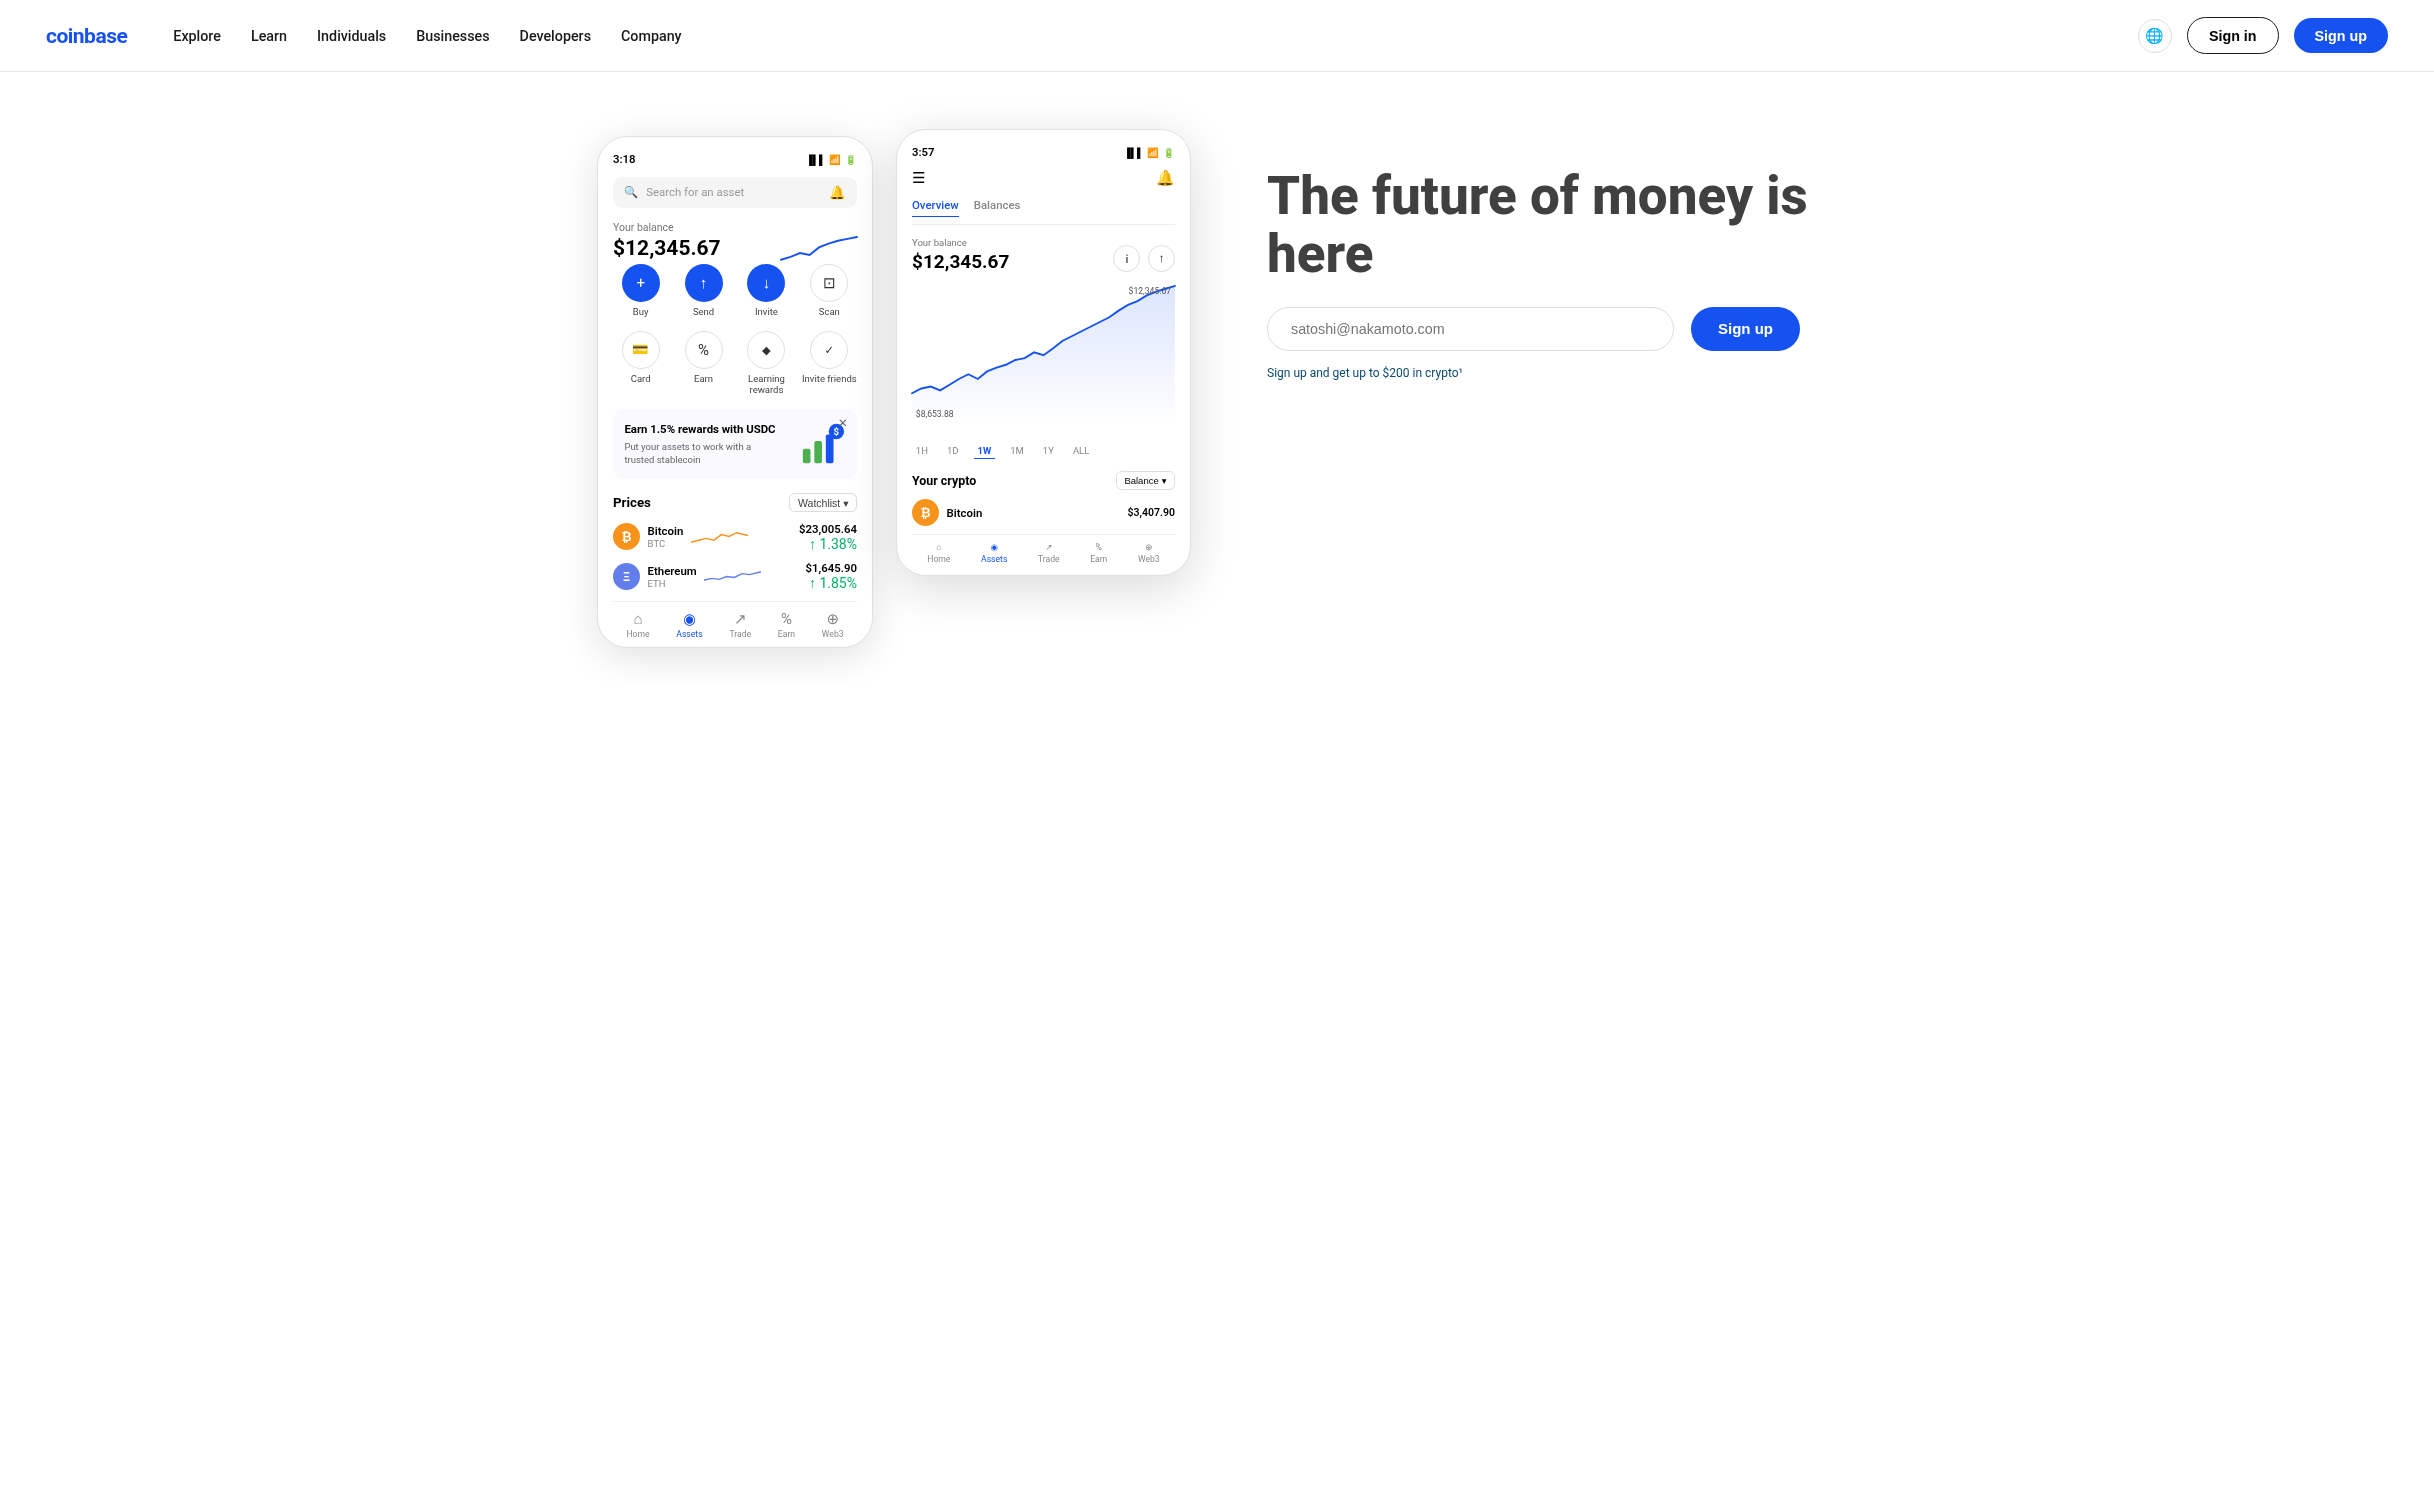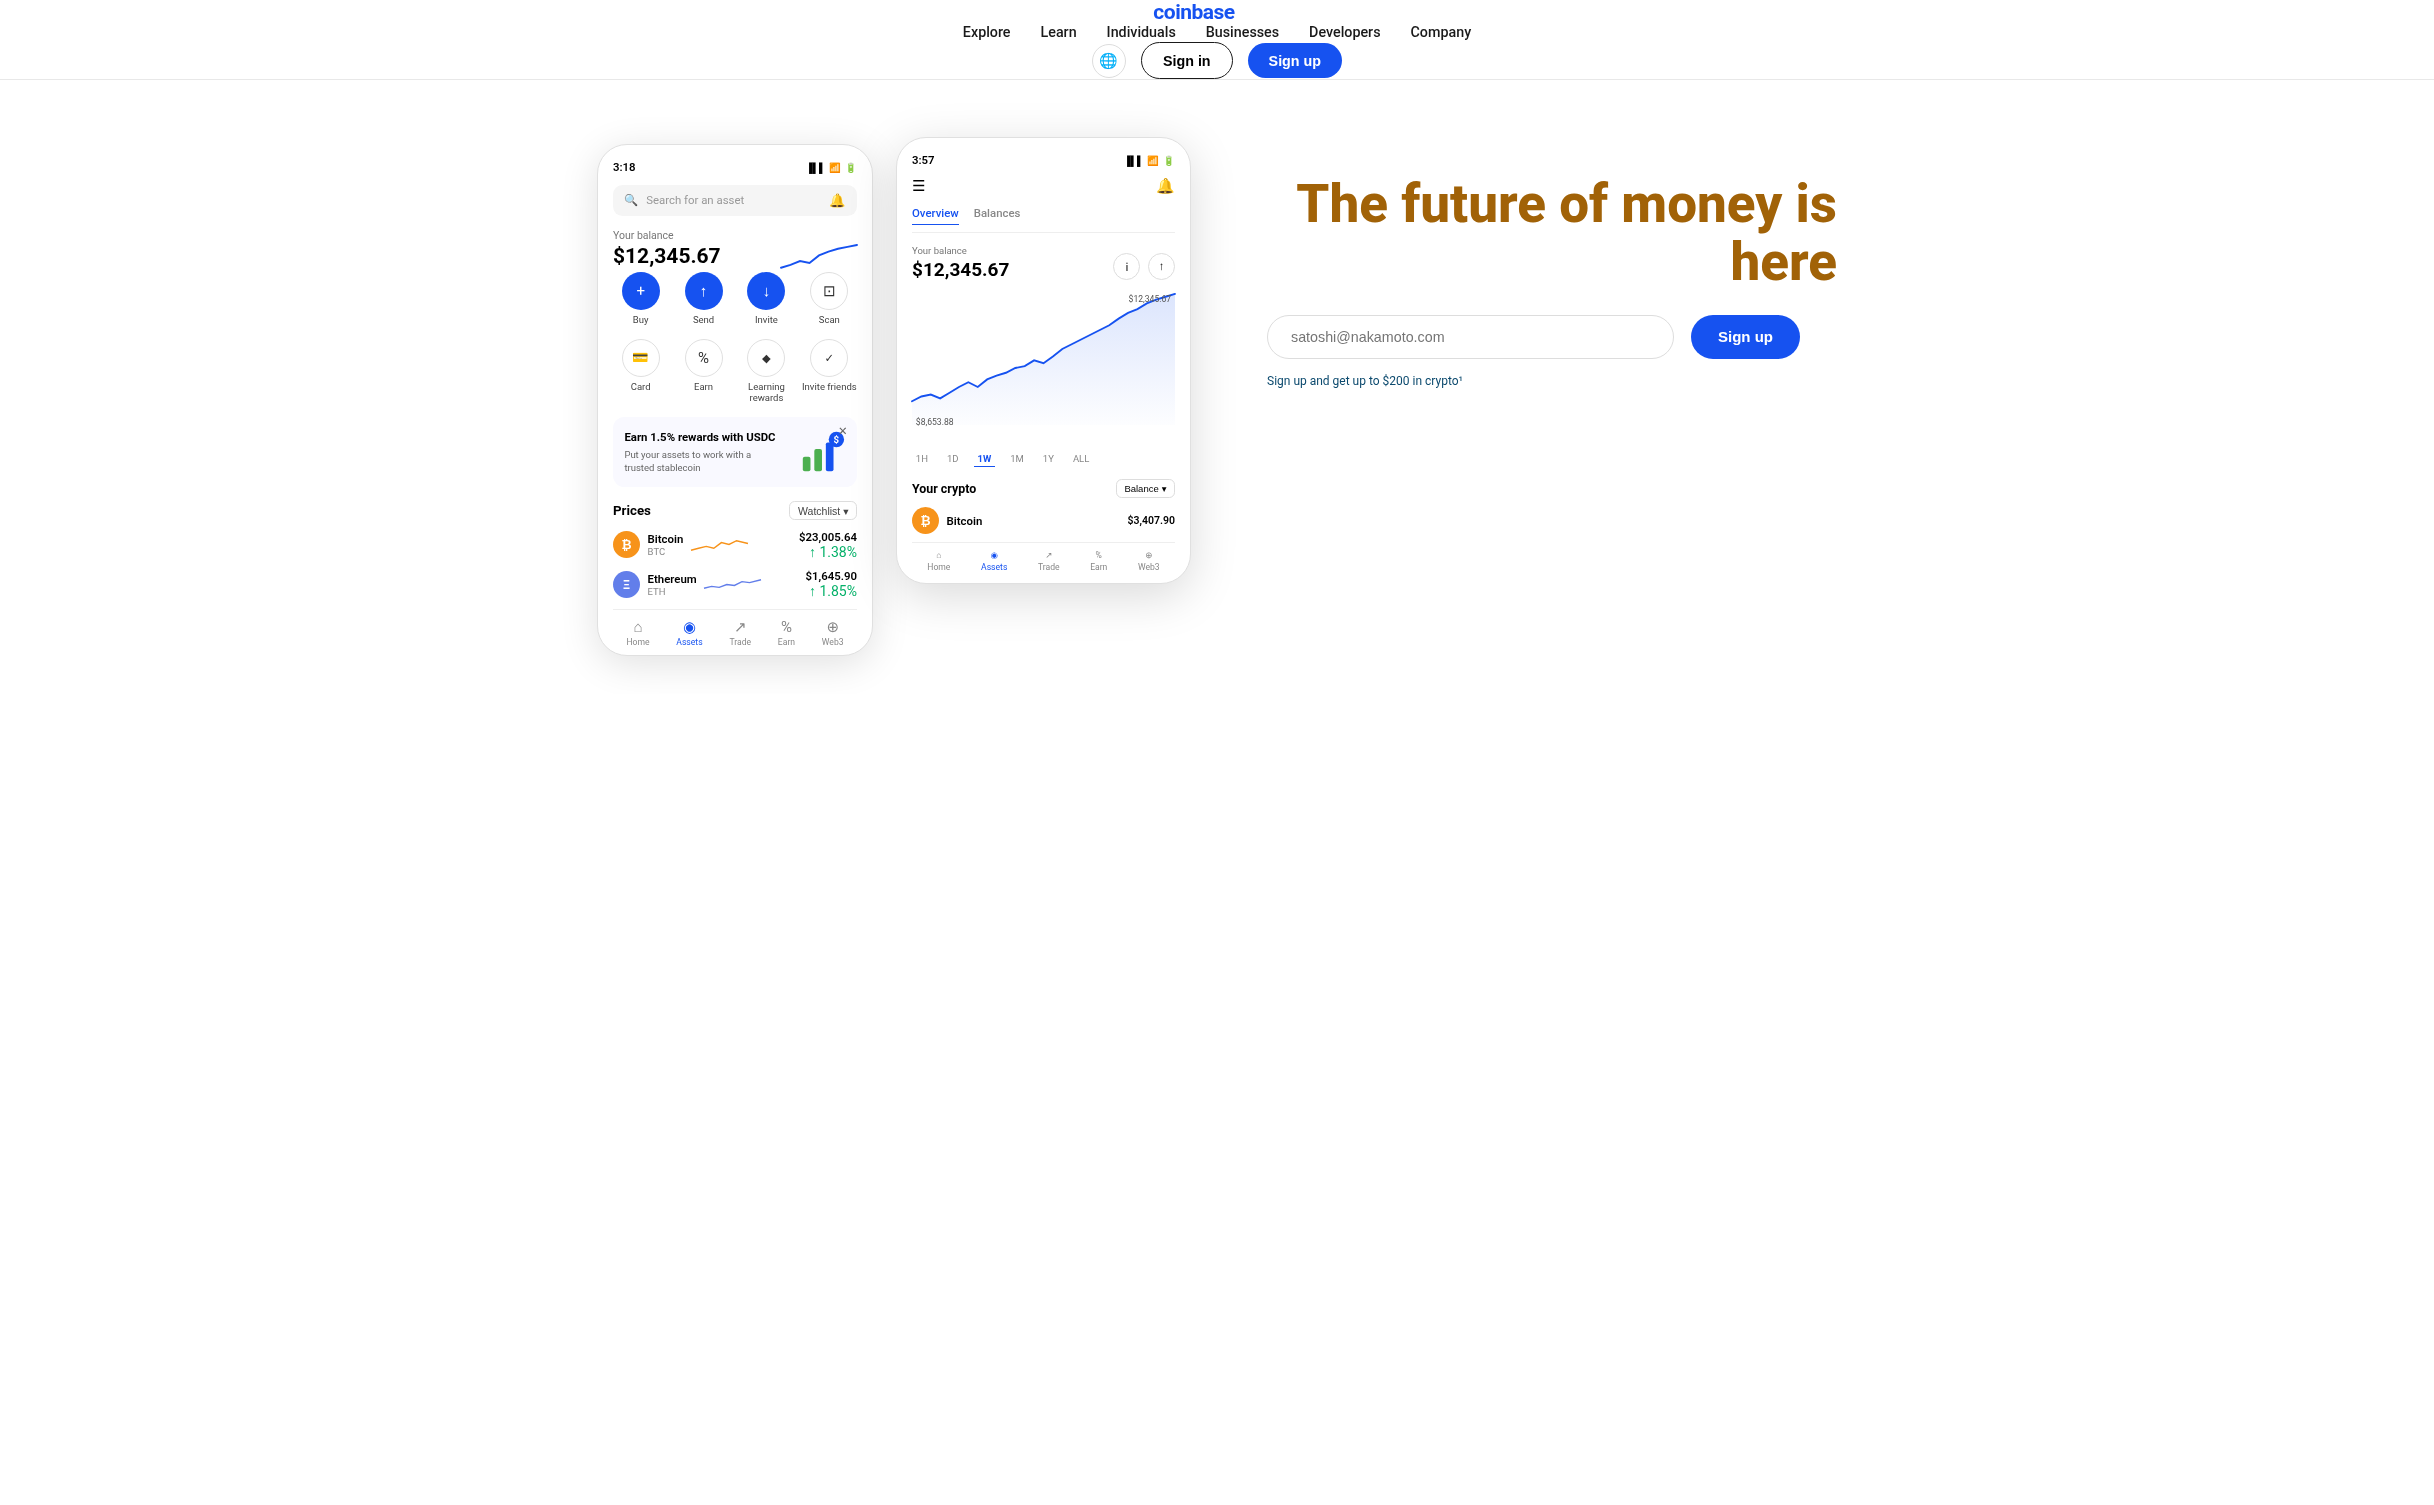--- a/index.html
+++ b/index.html
@@ -1,19 +1,19 @@
 <!DOCTYPE html>
 <html style="font-size:15px"><head>
   <meta charset="utf-8">
   <style>
     * { margin: 0; padding: 0; box-sizing: border-box; }
     body { font-family: -apple-system, BlinkMacSystemFont, 'Segoe UI', Roboto, sans-serif; background: #fff; color: #000; overflow-x: hidden; }
 
     
-    nav { display: flex; align-items: center; padding: 0 46px; height: 80px; border-bottom: 1px solid #e8e8e8; position: sticky; top: 0; background: #fff; z-index: 100; flex-direction: column; }
+    nav { display: flex; align-items: center; padding: 0 46px; height: 72px; border-bottom: 1px solid #e8e8e8; position: sticky; top: 0; background: #fff; z-index: 100; }
     .nav-logo { font-size: 21px; font-weight: 700; color: #1652f0; margin-right: 46px; letter-spacing: -0.5px; }
     .nav-links { display: flex; gap: 30px; flex: 1; }
     .nav-links a { text-decoration: none; color: #1a1a1a; font-size: 14.3px; font-weight: 500; }
     .nav-right { display: flex; align-items: center; gap: 15px; }
     .globe-btn { width: 34px; height: 34px; border-radius: 50%; border: 1px solid #ddd; background: none; cursor: pointer; display: flex; align-items: center; justify-content: center; font-size: 15px; }
     .signin-btn { border: 1.4px solid #1a1a1a; background: #fff; padding: 9.5px 21px; border-radius: 23px; font-size: 14.3px; font-weight: 600; cursor: pointer; }
     .signup-btn-nav { background: #1652f0; color: #fff; border: none; padding: 9.5px 21px; border-radius: 23px; font-size: 14.3px; font-weight: 600; cursor: pointer; }
 
     
     .hero { display: flex; align-items: flex-start; padding: 57px 46px 38px; gap: 38px; max-width: 1332px; margin: 0 auto; }
@@ -80,21 +80,21 @@
     .your-crypto-title { font-size: 12.4px; font-weight: 700; }
     .balance-dropdown { font-size: 9.5px; border: 1px solid #ddd; border-radius: 5.7px; padding: 2.9px 7.6px; background: #fff; cursor: pointer; display: flex; align-items: center; gap: 2.9px; }
     .crypto-row { display: flex; align-items: center; gap: 7.6px; }
     .crypto-price { text-align: right; font-size: 10.5px; font-weight: 600; margin-left: auto; }
     .phone2-bottom-nav { display: flex; justify-content: space-around; border-top: 1px solid #eee; padding-top: 7.6px; margin-top: 7.6px; }
     .p2-nav-item { display: flex; flex-direction: column; align-items: center; gap: 1.9px; font-size: 8.6px; color: #888; }
     .p2-nav-item.active { color: #1652f0; }
 
     
     .hero-text { flex: 1; padding-top: 38px; padding-left: 38px; }
-    .hero-headline { font-size: 53px; font-weight: 800; line-height: 1.1; margin-bottom: 23px; color: #a16207; text-align: right; }
+    .hero-headline { font-size: 53px; font-weight: 800; line-height: 1.1; margin-bottom: 23px; color: #404040; }
     .hero-sub { font-size: 21px; color: #333; line-height: 1.5; margin-bottom: 38px; max-width: 495px; }
     .email-row { display: flex; gap: 17px; margin-bottom: 15px; max-width: 533px; }
     .email-input { flex: 1; border: 1.4px solid #ddd; border-radius: 27px; padding: 13.3px 23px; font-size: 14.3px; color: #999; outline: none; }
     .signup-btn-hero { background: #1652f0; color: #fff; border: none; padding: 13.3px 27px; border-radius: 27px; font-size: 15px; font-weight: 700; cursor: pointer; white-space: nowrap; }
     .hero-note { font-size: 12px; color: #0c4a6e; }
 
     
     svg { overflow: visible; }
   </style>
 </head>

